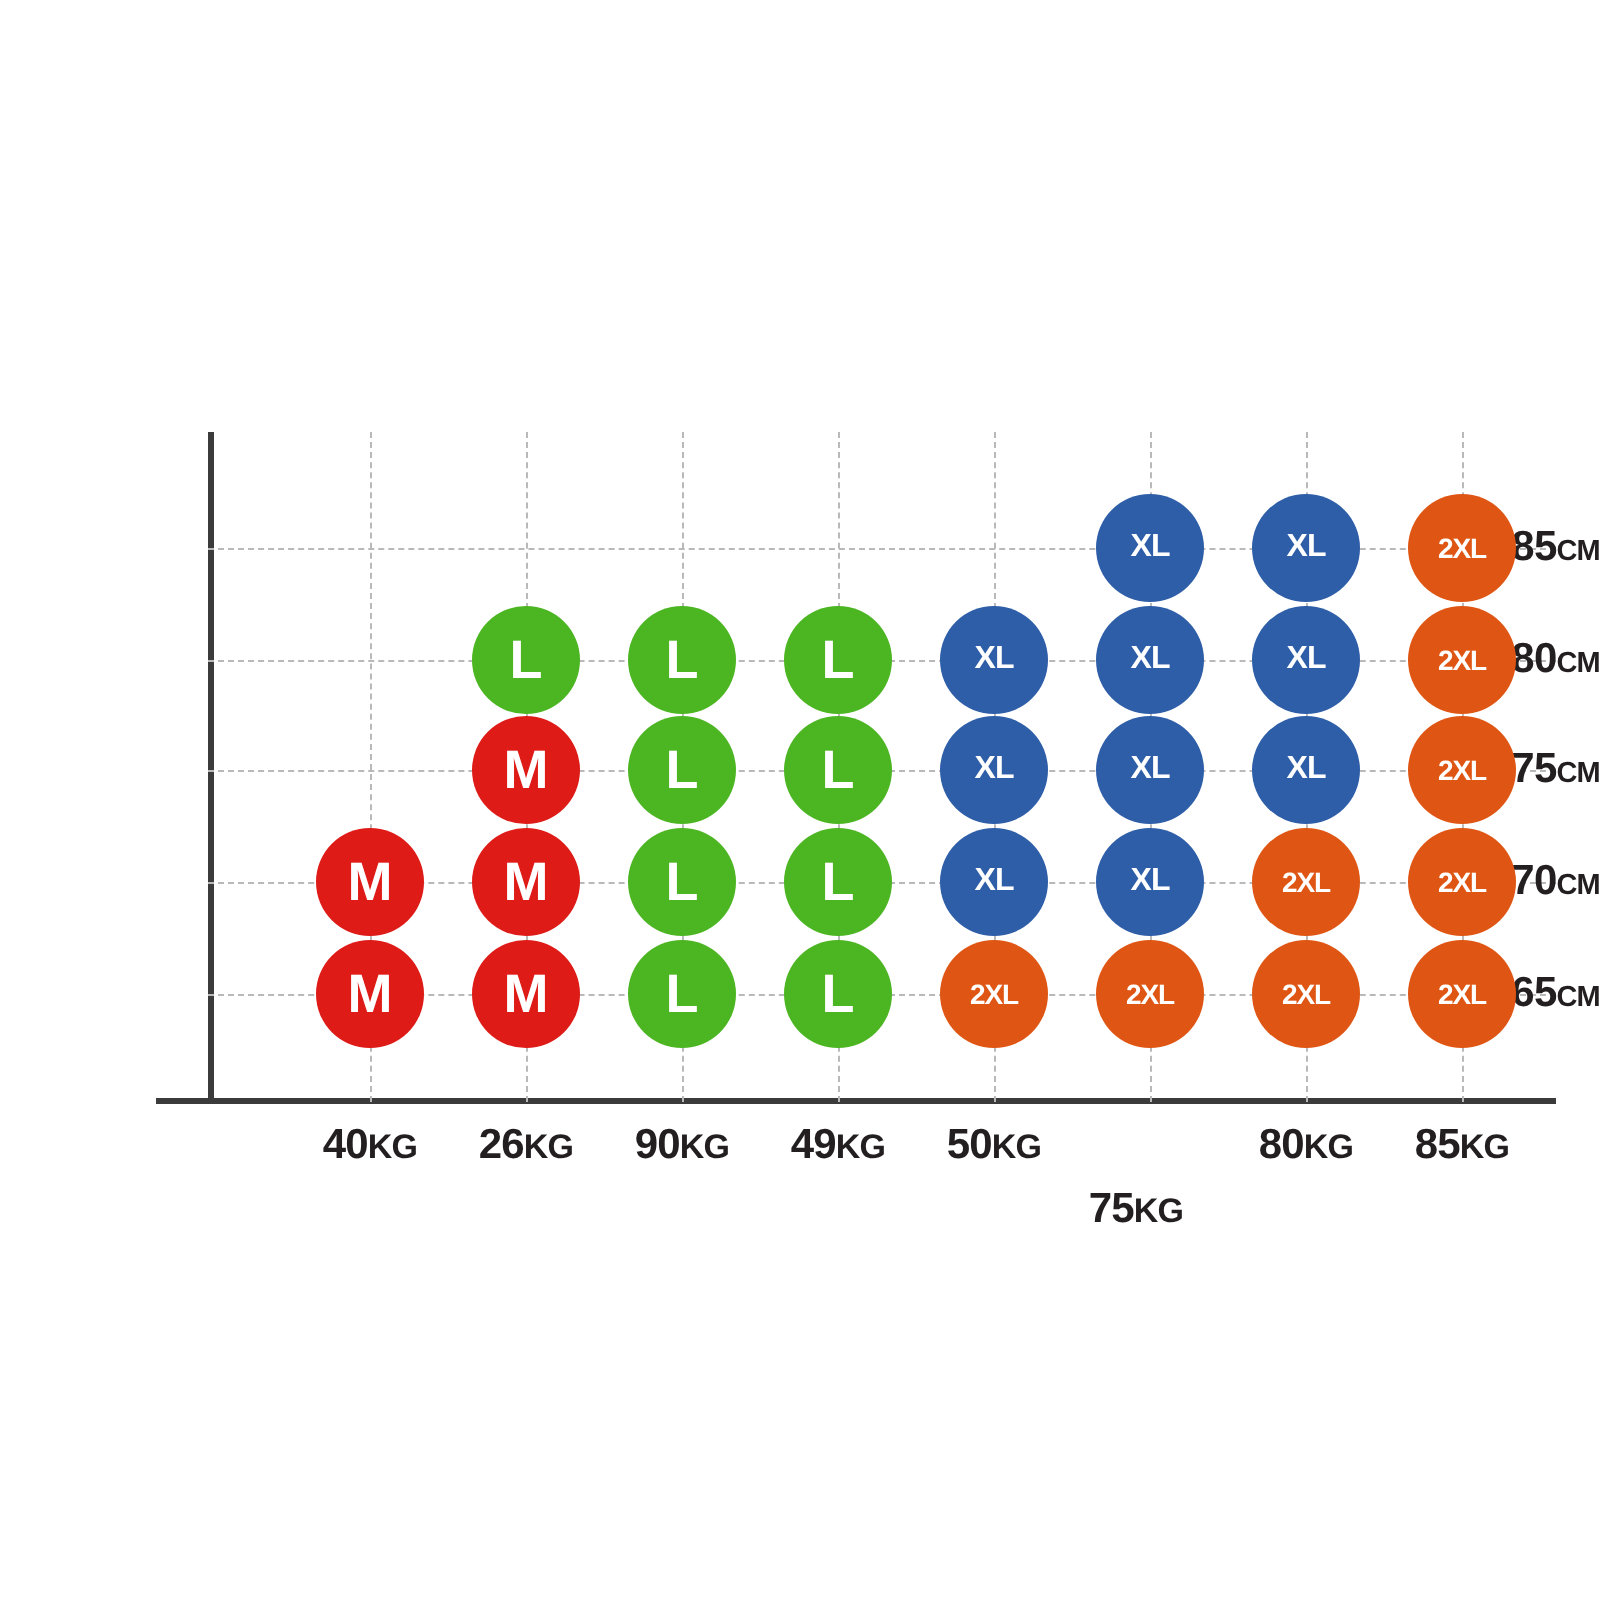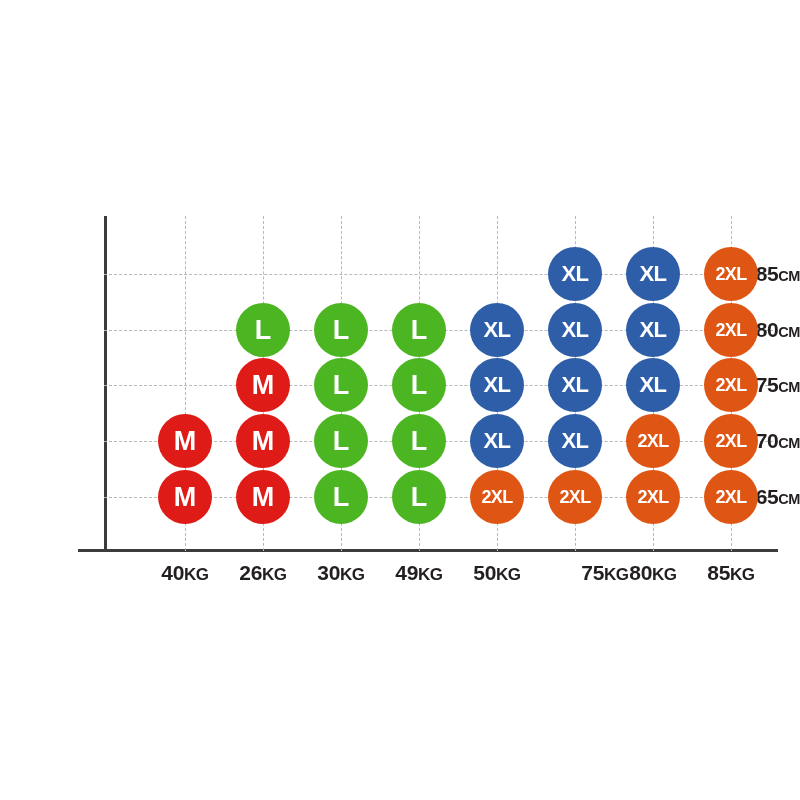--- a/index.html
+++ b/index.html
@@ -79,22 +79,22 @@
     border-radius:50%;
     display:flex;
     align-items:center;
     justify-content:center;
     color:#ffffff;
     font-weight:bold;
     line-height:1;
     box-sizing:border-box;
   }
   .bubble.sz-1{ font-size:27px; }   
-  .bubble.sz-2{ font-size:22px; letter-spacing:-0.5px; }   
-  .bubble.sz-3{ font-size:18px; letter-spacing:-0.6px; }   
+  .bubble.sz-2{ font-size:16px; letter-spacing:-0.5px; }   
+  .bubble.sz-3{ font-size:14px; letter-spacing:-0.6px; }   
 </style>
 </head>
 <body>
 
 <div id="chart-root">
 
   <div class="axis-y"></div>
   <div class="axis-x"></div>
 
   <div id="grid-v-layer">
@@ -118,24 +118,24 @@
   <div id="ylabels">
       <div class="ylabel" style="top: 274px;"><span>185</span><span class="unit">CM</span></div>
       <div class="ylabel" style="top: 330px;"><span>180</span><span class="unit">CM</span></div>
       <div class="ylabel" style="top: 385px;"><span>175</span><span class="unit">CM</span></div>
       <div class="ylabel" style="top: 441px;"><span>170</span><span class="unit">CM</span></div>
       <div class="ylabel" style="top: 497px;"><span>165</span><span class="unit">CM</span></div>
     </div>
   <div id="xlabels">
       <div class="xlabel" style="left: 185px;"><span>40</span><span class="unit">KG</span></div>
       <div class="xlabel" style="left: 263px;"><span>26</span><span class="unit">KG</span></div>
-      <div class="xlabel" style="left: 341px;"><span>30</span><span class="unit">KG</span></div>
+      <div class="xlabel" style="left: 341px;"><span>90</span><span class="unit">KG</span></div>
       <div class="xlabel" style="left: 419px;"><span>49</span><span class="unit">KG</span></div>
       <div class="xlabel" style="left: 497px;"><span>50</span><span class="unit">KG</span></div>
-      <div class="xlabel" style="left: 605px;"><span>75</span><span class="unit">KG</span></div>
+      <div class="xlabel" style="left: 568px; margin-top: 32px;"><span>75</span><span class="unit">KG</span></div>
       <div class="xlabel" style="left: 653px; text-align: right;"><span>80</span><span class="unit">KG</span></div>
       <div class="xlabel" style="left: 731px;"><span>85</span><span class="unit">KG</span></div>
     </div>
 
   <div id="bubbles">
       <div class="bubble sz-2" style="left: 575px; top: 274px; background: rgb(46, 94, 168);">XL</div>
       <div class="bubble sz-2" style="left: 653px; top: 274px; background: rgb(46, 94, 168);">XL</div>
       <div class="bubble sz-3" style="left: 731px; top: 274px; background: rgb(223, 86, 20);">2XL</div>
       <div class="bubble sz-1" style="left: 263px; top: 330px; background: rgb(76, 181, 34);">L</div>
       <div class="bubble sz-1" style="left: 341px; top: 330px; background: rgb(76, 181, 34);">L</div>

